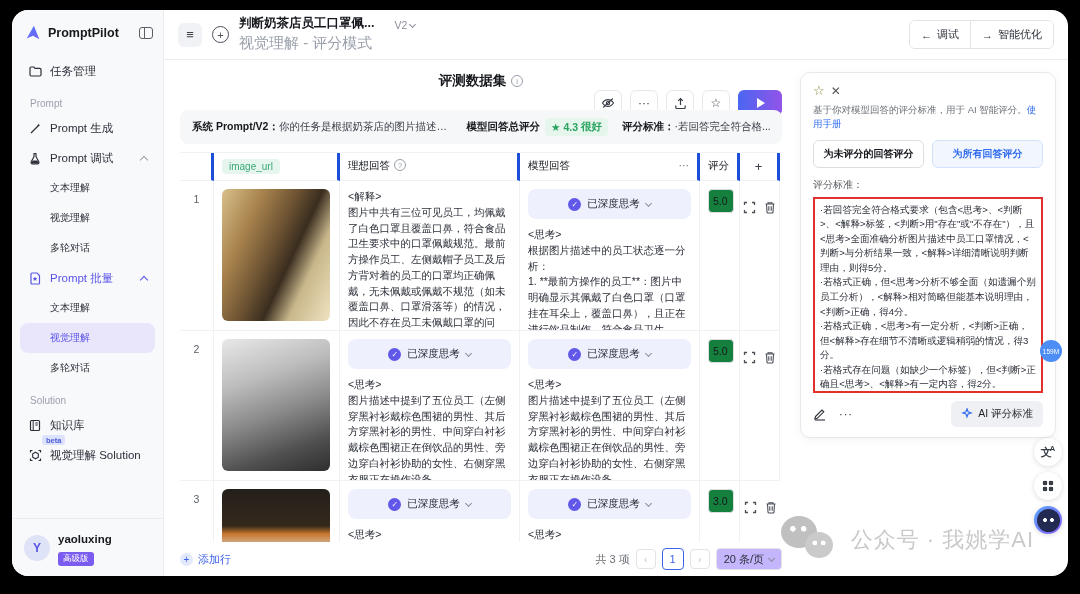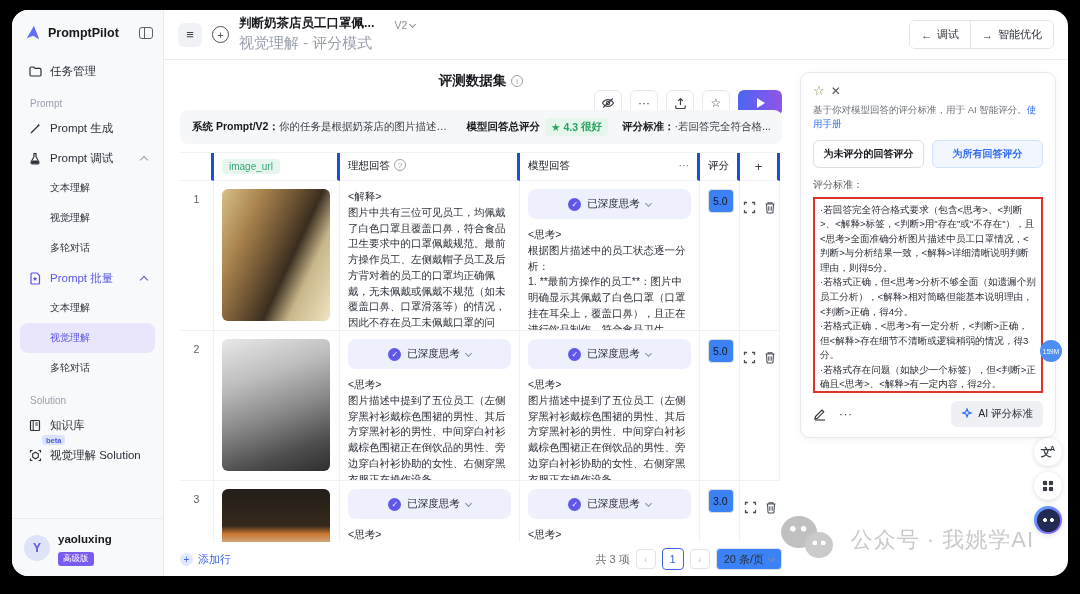--- a/index.html
+++ b/index.html
@@ -71,32 +71,32 @@
   .row-h { height:150px; }
   .idx { color:#5b6068; font-size:10.5px; text-align:center; padding-top:12px; }
   .thumb { width:108px; height:132px; border-radius:6px; }
   .thumb1 { background:linear-gradient(115deg,#d8c08a 0%,#a8824d 25%,#6e5433 45%,#3a2d1f 60%,#c9b78b 75%,#efe3c0 100%); }
   .thumb2 { background:linear-gradient(160deg,#e8e8e8 0%,#bdbdbd 30%,#8a8a8a 55%,#4f4f4f 80%,#2e2e2e 100%); }
   .thumb3 { background:linear-gradient(180deg,#241f1a 0%,#35291c 28%,#c8762e 34%,#d9d2c2 46%,#9b8a72 70%,#5c4a38 100%); }
   .cell-text { white-space:pre-wrap; line-height:1.5; }
   .chip { background:#eef0fd; border-radius:8px; height:30px; display:flex; align-items:center; justify-content:center; gap:6px; margin-bottom:8px; cursor:pointer; }
   .chip-check { width:13px; height:13px; border-radius:50%; background:#6157e8; color:#fff; font-size:8px; display:flex; align-items:center; justify-content:center; }
   .chip-lbl { font-size:10.5px; color:#1f2329; }
-  .score-box { width:26px; height:24px; border:1px solid #dcdee3; border-radius:4px; font-size:10.5px; color:#16181d; line-height:22px; padding-left:4px; overflow:hidden; white-space:nowrap; background:#3b82f6; }
+  .score-box { width:26px; height:24px; border:1px solid #dcdee3; border-radius:4px; font-size:10.5px; color:#16181d; line-height:22px; padding-left:4px; overflow:hidden; white-space:nowrap; background:#15803d; }
   .rowicons { display:flex; gap:8px; padding-top:12px; justify-content:center; }
   .icbtn { width:14px; height:14px; color:#4a4f58; cursor:pointer; }
   .plus-h { font-size:13px; color:#3a3f47; }
 
   .main-footer { height:34px; display:flex; align-items:center; flex-shrink:0; font-size:11px; }
   .add-row { color:#3f63e8; display:flex; align-items:center; gap:5px; cursor:pointer; }
   .add-plus { width:13px; height:13px; border-radius:50%; background:#e3e9fd; color:#3f63e8; font-size:10px; display:flex; align-items:center; justify-content:center; }
   .pagi { margin-left:auto; display:flex; align-items:center; gap:6px; color:#6b7077; }
   .pg-btn { width:20px; height:20px; border:1px solid #e1e3e8; border-radius:4px; display:flex; align-items:center; justify-content:center; color:#c3c6cc; font-size:10px; background:#fff; cursor:pointer; }
   .pg-cur { width:22px; height:22px; border:1px solid #3f63e8; color:#3f63e8; border-radius:4px; display:flex; align-items:center; justify-content:center; background:#fff; cursor:pointer; }
-  .pg-size { border:1px solid #e1e3e8; border-radius:4px; height:22px; padding:0 7px; display:flex; align-items:center; gap:5px; color:#2b2f38; background:#3b82f6; cursor:pointer; }
+  .pg-size { border:1px solid #e1e3e8; border-radius:4px; height:22px; padding:0 7px; display:flex; align-items:center; gap:5px; color:#2b2f38; background:#c4b5fd; cursor:pointer; }
 
   
   .panel-col { width:270px; flex-shrink:0; padding:12px 12px 0 2px; }
   .panel { background:#fff; border:1px solid #e7e8ec; border-radius:10px; box-shadow:0 2px 10px rgba(20,20,40,.05); padding:10px 12px 10px; position:relative; }
   .panel-title-row { display:flex; align-items:center; gap:6px; }
   .panel-star { color:#8a8a3d; font-size:13px; }
   .panel-title { font-size:12.5px; font-weight:bold; color:#8a8a3d; flex:1; }
   .panel-close { color:#555; font-size:12px; cursor:pointer; }
   .panel-sub { font-size:9.5px; color:#6b7077; margin-top:5px; line-height:1.45; }
   .panel-link { color:#2f6bef; cursor:pointer; }

